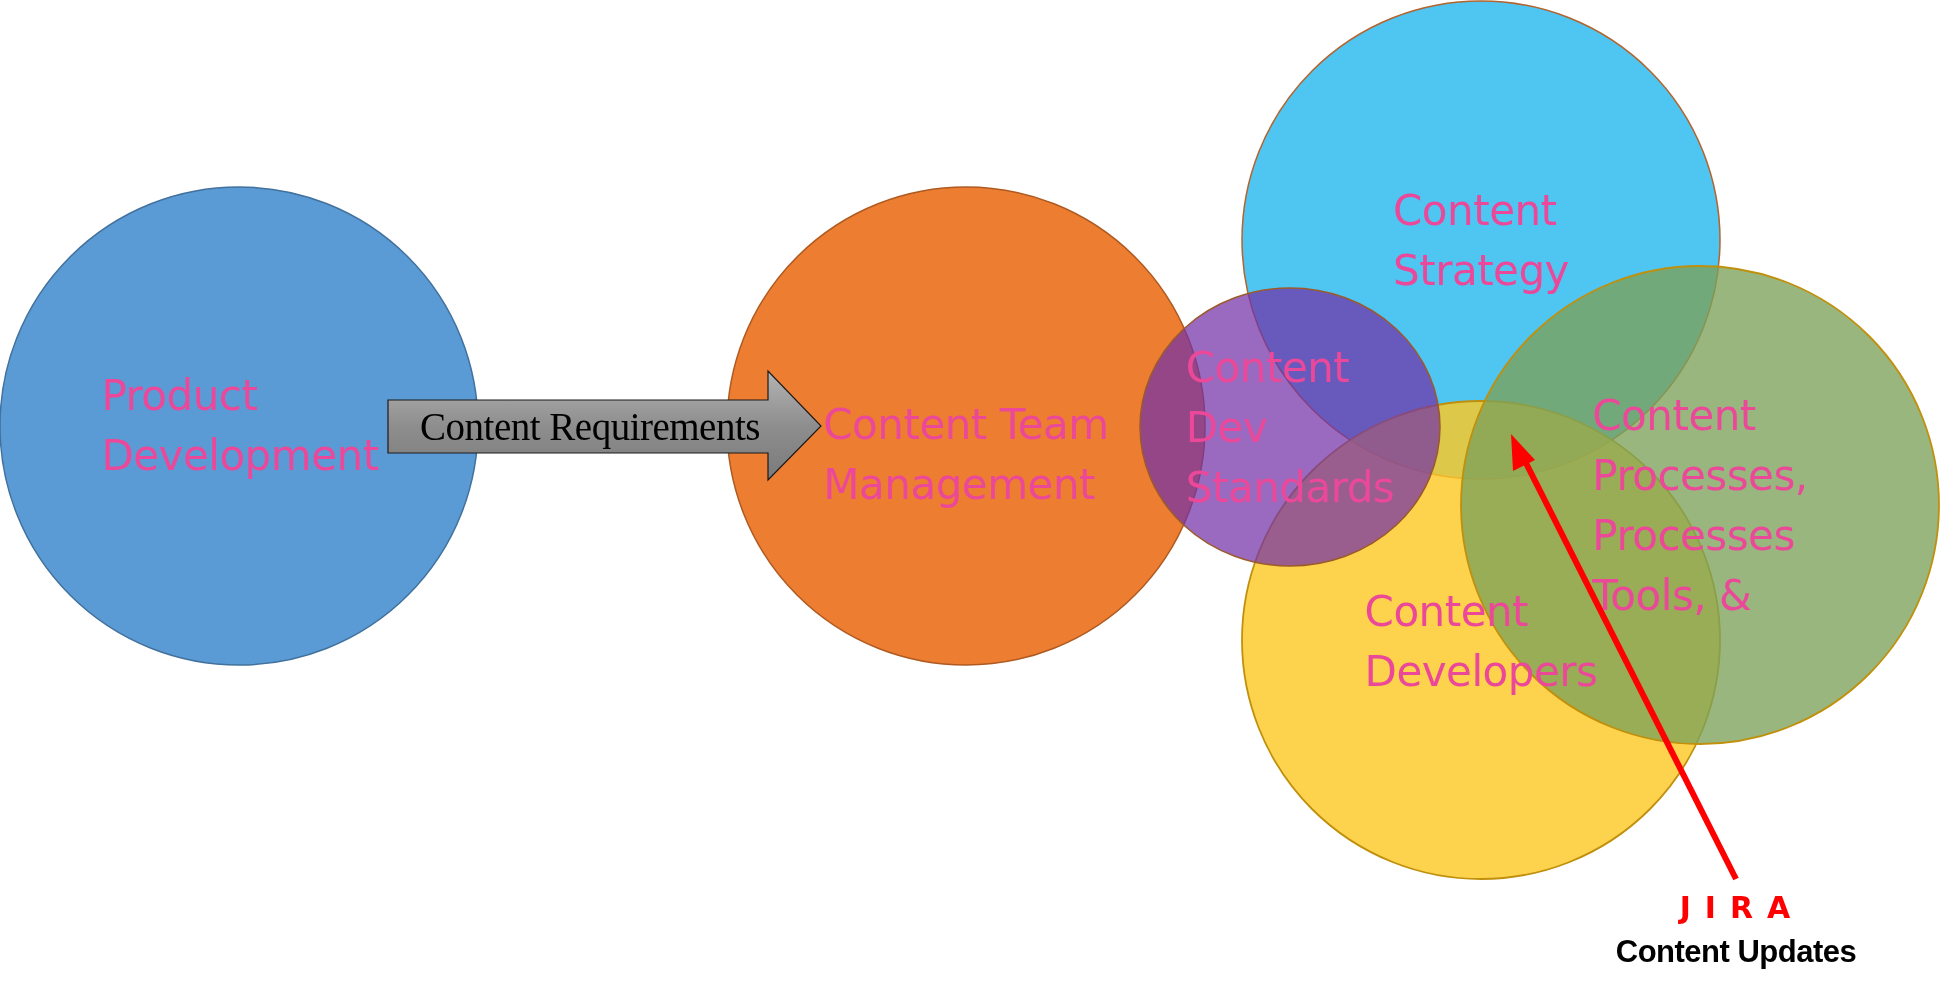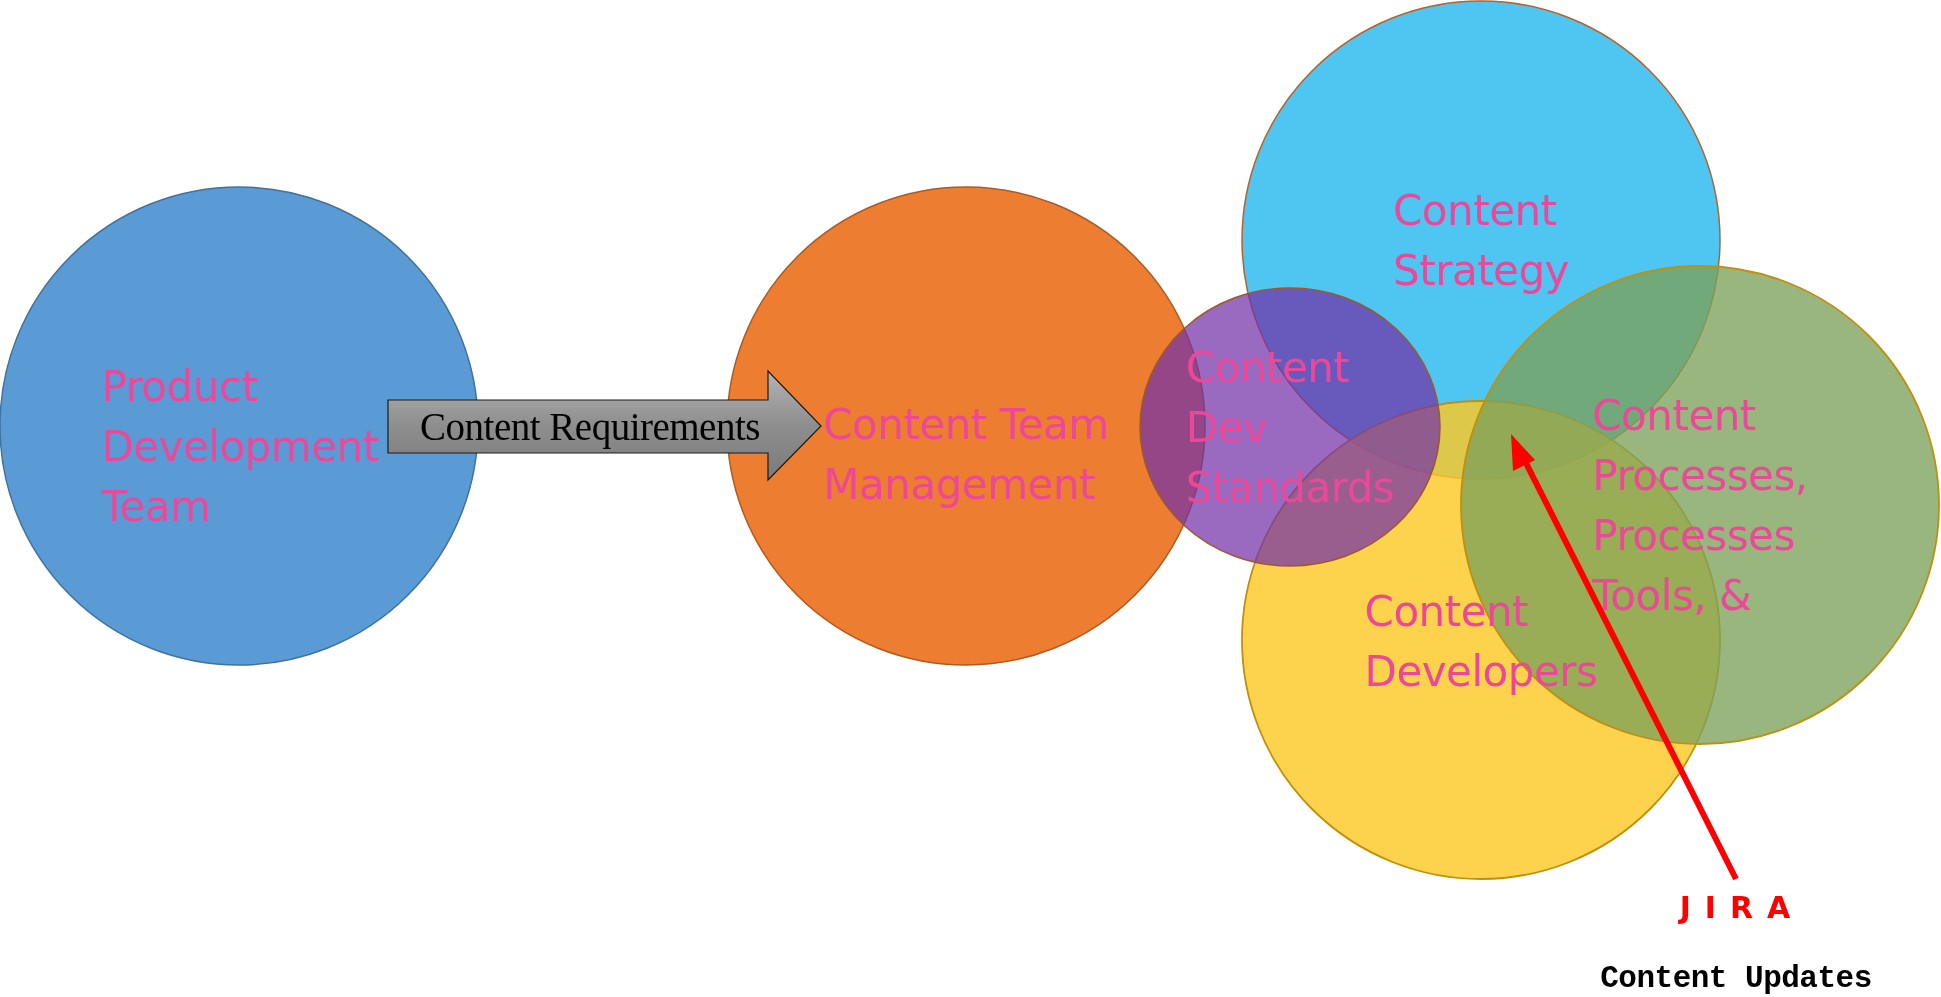--- a/index.html
+++ b/index.html
@@ -2,21 +2,21 @@
 <html><head>
 <meta charset="utf-8">
 <style>
   html, body { margin:0; padding:0; background:#ffffff; }
   body { width:1941px; height:997px; position:relative; overflow:hidden; font-family:"DejaVu Sans", "Liberation Sans", sans-serif; }
   svg#diagram { position:absolute; left:0; top:0; width:1941px; height:997px; }
   .lbl { position:absolute; text-align:left; color:#ec4899; font-size:42px; line-height:60px; transform:translate(-50%,-50%); white-space:nowrap; font-family:"DejaVu Sans", sans-serif; letter-spacing:-0.5px; }
   .lbl span { display:block; }
   .arrow-lbl { position:absolute; font-size:39px; color:#000; transform:translate(-50%,-50%); white-space:nowrap; font-family:Liberation Serif, serif; letter-spacing:-0.5px; }
   .jira { position:absolute; color:#ff0000; font-weight:bold; font-size:30px; letter-spacing:14px; transform:translate(-50%,-50%); font-family:"DejaVu Sans", sans-serif; }
-  .updates { position:absolute; color:#000; font-weight:bold; font-size:31px; transform:translate(-50%,-50%); white-space:nowrap; font-family:Liberation Mono, monospace; letter-spacing:-0.5px;margin-top:26px; }
+  .updates { position:absolute; color:#000; font-weight:bold; font-size:31px; transform:translate(-50%,-50%); white-space:nowrap; font-family:Liberation Sans, sans-serif; letter-spacing:-0.5px; }
 </style>
 </head>
 <body>
 
 <svg id="diagram" viewBox="0 0 1941 997">
   <defs>
     <linearGradient id="arrowGrad" x1="0" y1="0" x2="0" y2="1">
       <stop offset="0" stop-color="#b4b4b4"></stop>
       <stop offset="0.5" stop-color="#8e8e8e"></stop>
       <stop offset="1" stop-color="#7a7a7a"></stop>
@@ -34,24 +34,23 @@
   <circle cx="1700" cy="505" r="239" fill="#7ca15a" fill-opacity="0.78" stroke="#c0900c" stroke-width="1.8"></circle>
 
   <ellipse cx="1290" cy="427" rx="150" ry="139" fill="#7130a8" fill-opacity="0.72" stroke="#9c5a2a" stroke-width="1.5"></ellipse>
 
   <polygon points="388,400 768,400 768,371 821,426 768,480 768,453 388,453" fill="url(#arrowGrad)" stroke="#1a1a1a" stroke-width="1.2"></polygon>
 
   <line x1="1736" y1="879" x2="1526" y2="463" stroke="#ff0000" stroke-width="6"></line>
   <polygon points="1511,434 1513,471 1535,460" fill="#ff0000"></polygon>
 </svg>
 
-<div class="lbl" style="left:240px; top:426px;margin-top:21px;">
+<div class="lbl" style="left:240px; top:426px;">
   <span>Product</span>
   <span>Development</span>
-  <span>Team</span>
 </div>
 
 <div class="lbl" style="left:966px; top:426px;margin-top:29px;">
   <span>Content Team</span>
   <span>Management</span>
 </div>
 
 <div class="lbl" style="left:1481px; top:241px;">
   <span>Content</span>
   <span>Strategy</span>

